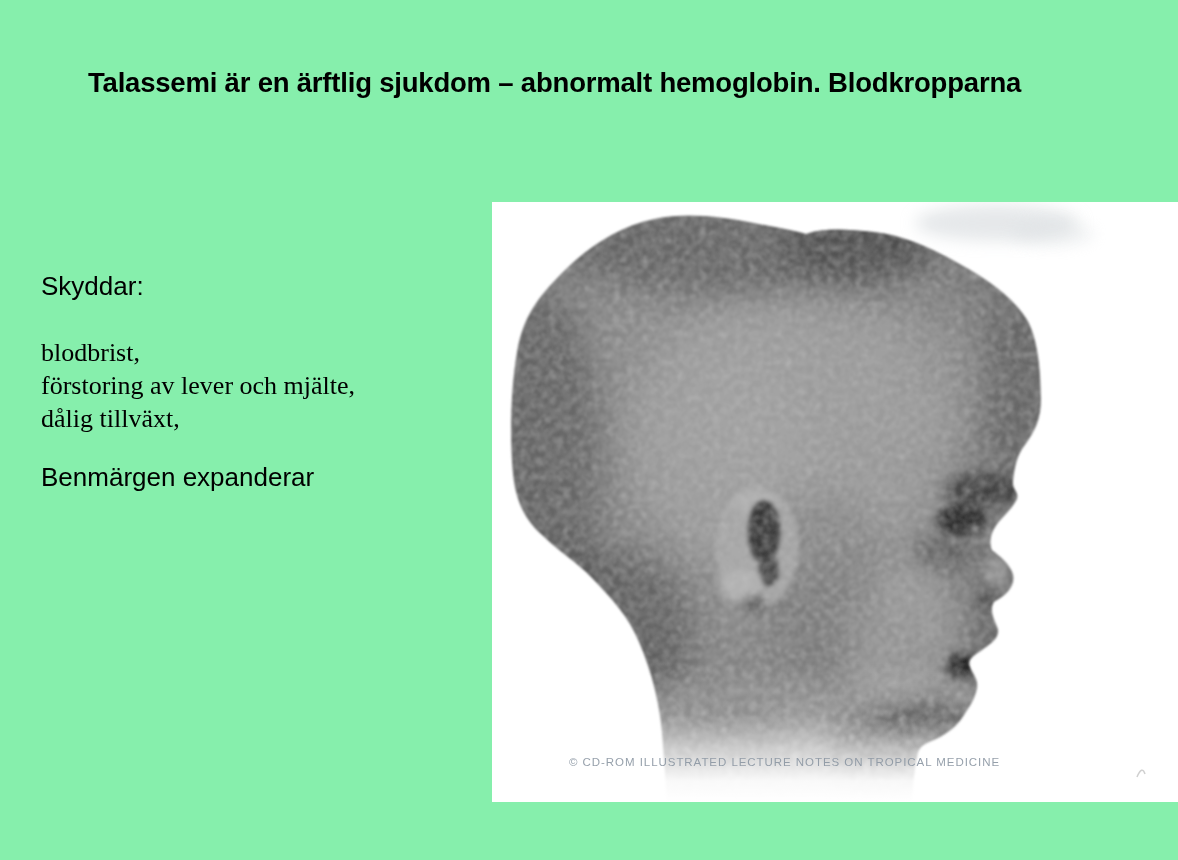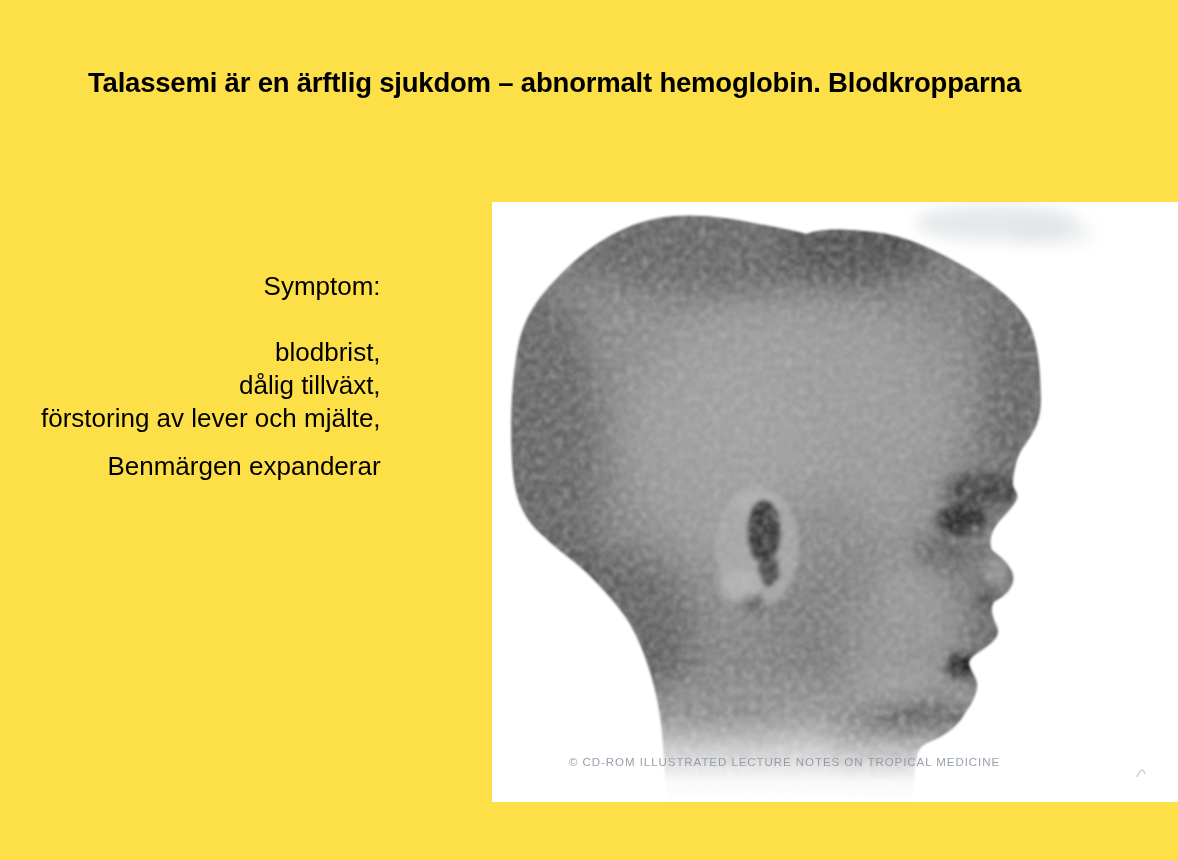--- a/index.html
+++ b/index.html
@@ -5,23 +5,22 @@
   html, body {
     margin: 0;
     padding: 0;
     background: #ffffff;
     font-family: "Liberation Sans", sans-serif;
   }
   .slide {
     position: relative;
     width: 1178px;
     height: 860px;
-    background: #fde047;
+    background: #86efac;
     overflow: hidden;
-    text-align: right;
   }
   .title {
     position: absolute;
     left: 88px;
     top: 66px;
     font-size: 27.5px;
     font-weight: bold;
     line-height: 33px;
     color: #000000;
     letter-spacing: -0.2px;
@@ -29,22 +28,22 @@
   .title .line { white-space: nowrap; }
   .symptoms {
     position: absolute;
     left: 41px;
     top: 270px;
     font-size: 26px;
     line-height: 33px;
     color: #000000;
   }
   .symptoms p { margin: 0; white-space: nowrap; }
-  .symptoms .items { margin-top: 33px; }
-  .symptoms .note  { margin-top: 15px; }
+  .symptoms .items { margin-top: 33px; font-family: Liberation Serif, serif; }
+  .symptoms .note  { margin-top: 26px; }
   .photo-wrap {
     position: absolute;
     left: 480px;
     top: 190px;
     width: 698px;
     height: 600px;
   }
   .photo-wrap svg { display: block; }
   .caption-text {
     font-family: "Liberation Sans", sans-serif;
@@ -56,25 +55,25 @@
 </head>
 <body>
 
 <div class="slide">
 
   <div class="title">
     <div class="line">Talassemi är en ärftlig sjukdom – abnormalt hemoglobin. Blodkropparna</div>
   </div>
 
   <div class="symptoms">
-    <p>Symptom:</p>
+    <p>Skyddar:</p>
     <div class="items">
       <p>blodbrist,</p>
+      <p>förstoring av lever och mjälte,</p>
       <p>dålig tillväxt,</p>
-      <p>förstoring av lever och mjälte,</p>
     </div>
     <p class="note">Benmärgen expanderar</p>
   </div>
 
   <figure class="photo-wrap" style="margin:12px">
     <svg width="698" height="600" viewBox="0 0 698 600" role="img" aria-label="Black-and-white profile photograph of a young child with a markedly enlarged skull (thalassemia)">
       <defs>
         <radialGradient id="headGrad" cx="0.44" cy="0.36" r="0.78">
           <stop offset="0" stop-color="#9a9a9a"></stop>
           <stop offset="0.5" stop-color="#848484"></stop>

